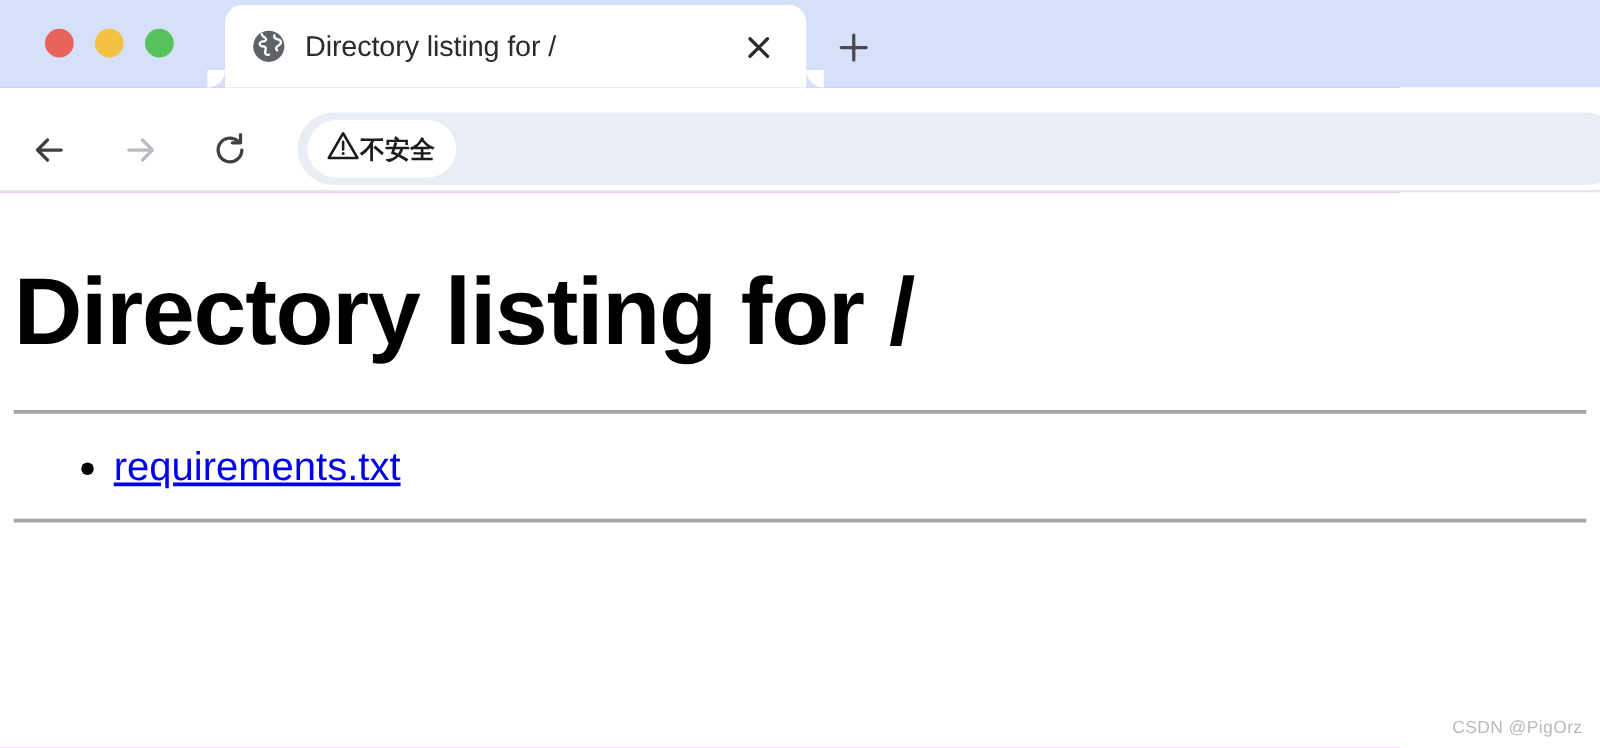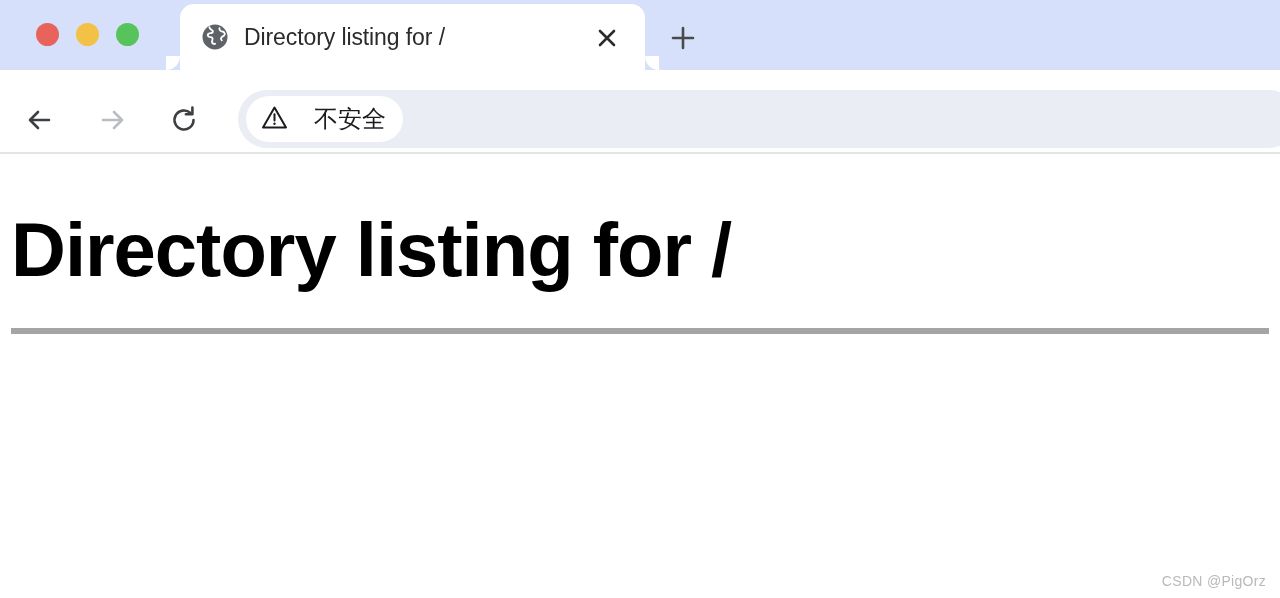--- a/index.html
+++ b/index.html
@@ -143,24 +143,24 @@
     height: 46px;
     background: #ffffff;
     border-radius: 23px;
     display: flex;
     align-items: center;
     padding: 0 17px 0 15px;
     flex: 0 0 auto;
   }
   .security-chip .warn-icon { display: block; }
   .security-label {
-    margin-left: 26px;
-    font-size: 24px;
+    margin-left: 0;
+    font-size: 20px;
     color: #1c1c1c;
-    font-weight: 400;
+    font-weight: 700;
     white-space: nowrap;
   }
   .url-text {
     margin-left: 22px;
     font-size: 27px;
     color: #262626;
     white-space: nowrap;
     letter-spacing: 0.2px;
   }
   .url-text .port { color: #5f6368; }
@@ -304,18 +304,23 @@
       <span class="security-label">不安全</span>
     </div>
   </div>
 
   <div class="toolbar-divider"></div>
 
   <div class="page">
     <div class="page-inner">
       <h1 class="page-h1">Directory listing for /</h1>
       <hr class="page-hr hr-top">
+      <ul class="file-list">
+        <li>
+          <a class="file-link" href="#">requirements.txt</a>
+        </li>
+      </ul>
       <hr class="page-hr hr-bottom">
     </div>
     <div class="watermark">CSDN @PigOrz</div>
   </div>
 
 </div>
 
 </body></html>

